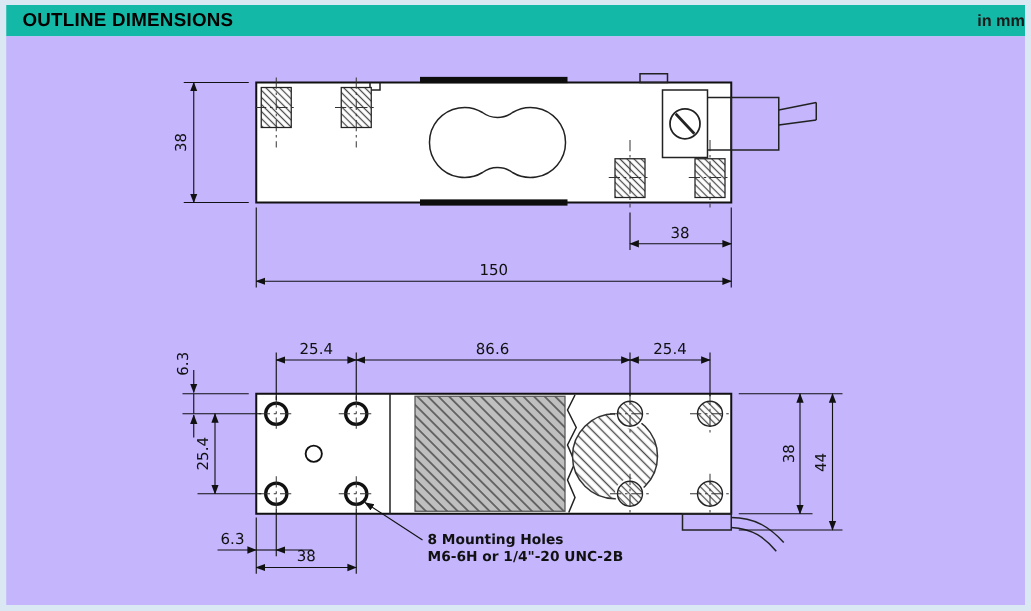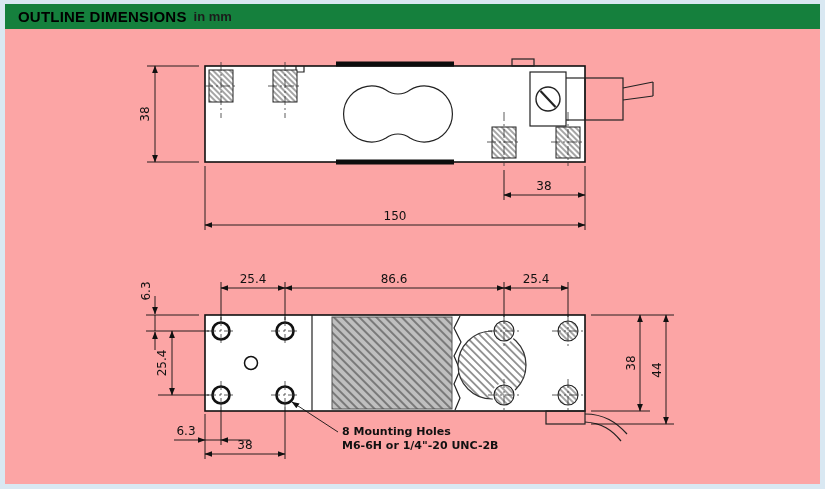--- a/index.html
+++ b/index.html
@@ -1,21 +1,21 @@
 <!DOCTYPE html>
 <html><head>
 <meta charset="utf-8">
 <style>
   html,body{margin:0;padding:0;}
   body{width:825px;height:489px;background:#d9e8f2;font-family:"Liberation Sans",sans-serif;}
   .page{position:relative;width:825px;height:489px;background:#d9e8f2;overflow:hidden;}
-  .header{position:absolute;left:5px;top:4px;width:815px;height:25px;background:#15803d;display:flex;align-items:center;padding-left:13px;box-sizing:border-box;}
+  .header{position:absolute;left:5px;top:4px;width:815px;height:25px;background:#14b8a6;display:flex;align-items:center;padding-left:13px;box-sizing:border-box;justify-content:space-between;}
   .title{font-weight:bold;font-size:15px;color:#000;letter-spacing:.2px;}
   .subtitle{font-size:13px;color:#1b1b1b;margin-left:7px;font-weight:bold;}
-  .content{position:absolute;left:5px;top:29px;width:815px;height:455px;background:#fca5a5;}
+  .content{position:absolute;left:5px;top:29px;width:815px;height:455px;background:#c4b5fd;}
   .content svg{position:absolute;left:-5px;top:1px;}
   .outline{fill:#fff;stroke:#111;stroke-width:1.6;}
   .inner{fill:none;stroke:#222;stroke-width:1.2;}
   .dimline,.ext{fill:none;stroke:#111;stroke-width:0.9;}
   .cl{fill:none;stroke:#333;stroke-width:0.8;stroke-dasharray:9 3 2 3;}
   .dim{font-family:"DejaVu Sans",sans-serif;font-size:12px;fill:#111;}
   .note{font-family:"DejaVu Sans",sans-serif;font-size:11px;font-weight:bold;fill:#111;}
 </style>
 </head>
 <body>

